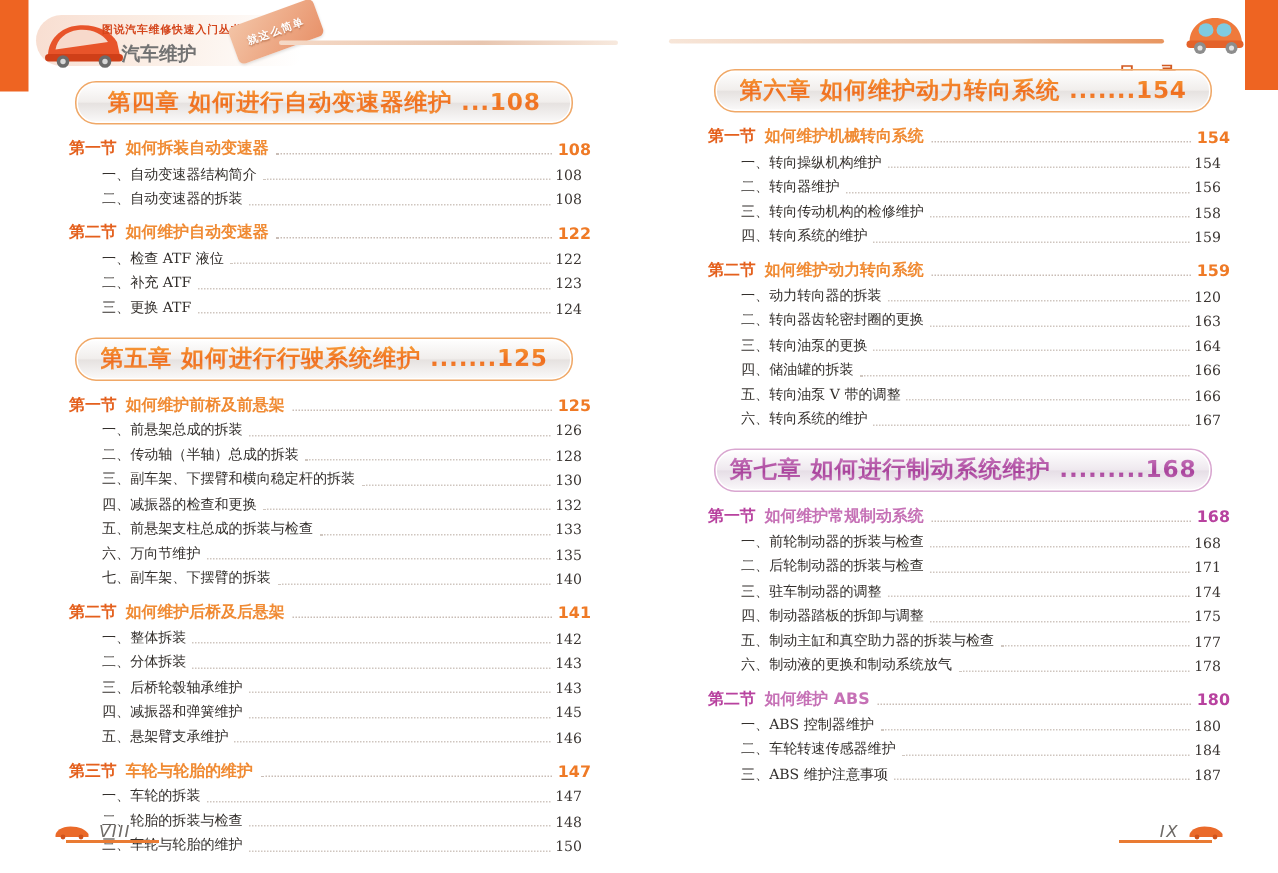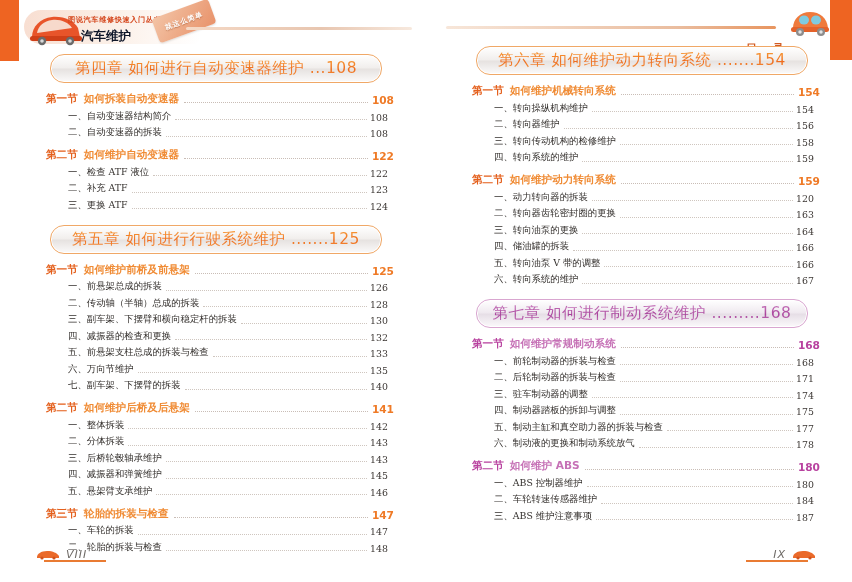--- a/index.html
+++ b/index.html
@@ -35,21 +35,21 @@
     position: absolute; left: 4px; top: 6px; width: 56px; height: 34px;
   }
   .logo-series {
     position: absolute; left: 44px; top: 9px;
     font-size: 7.2px; color: #d4451b; letter-spacing: .6px;
     font-family: "DejaVu Serif","Liberation Serif",serif; font-weight: bold;
     white-space: nowrap;
   }
   .logo-title {
     position: absolute; left: 57px; top: 22px;
-    font-size: 12.5px; color: #0f172a; font-weight: bold;
+    font-size: 12.5px; color: #737373; font-weight: bold;
     font-family: "DejaVu Serif","Liberation Serif",serif;
     white-space: nowrap;
   }
   .logo-tag {
     position: absolute; left: 130px; top: 2px;
     width: 60px; height: 26px;
     background: linear-gradient(140deg,#f3c4a6,#e8926a);
     transform: rotate(-20deg);
     border-radius: 4px;
     box-shadow: 0 1px 2px rgba(0,0,0,.12);
@@ -92,21 +92,21 @@
     background: linear-gradient(180deg,#ffffff 0%,#f1eeec 48%,#e6e2e0 52%,#fbfafa 100%);
     border: 1px solid #f0a867;
     box-shadow: inset 0 0 0 1px #ffffff;
   }
   .chapter.purple {
     background: linear-gradient(180deg,#ffffff 0%,#efe9ef 48%,#e6dee6 52%,#fbf9fb 100%);
     border: 1px solid #d9a6d0;
     box-shadow: inset 0 0 0 1px #ffffff;
   }
   .chapter-text {
-    font-size: 15.5px; font-weight: normal; white-space: nowrap;
+    font-size: 15.5px; font-weight: bold; white-space: nowrap;
     font-family: "DejaVu Sans","Liberation Sans",sans-serif;
     letter-spacing: .5px;
   }
   .chapter.orange .chapter-text {
     background: linear-gradient(180deg,#f8a13a 0%,#ef6c1e 55%,#f6a247 100%);
     -webkit-background-clip: text; background-clip: text; color: #ee7623;
     -webkit-text-fill-color: transparent;
   }
   .chapter.purple .chapter-text {
     background: linear-gradient(180deg,#cb7fc0 0%,#a8429b 55%,#d08ac6 100%);
@@ -329,33 +329,38 @@
           <span class="dots"></span>
           <span class="pg">145</span>
         </div>
         <div class="item">
           <span class="title">五、悬架臂支承维护</span>
           <span class="dots"></span>
           <span class="pg">146</span>
         </div>
         <div class="sec orange">
           <span class="label">第三节</span>
-          <span class="title">轮胎的拆装与检查</span>
+          <span class="title">车轮与轮胎的维护</span>
           <span class="dots"></span>
           <span class="pg">147</span>
         </div>
         <div class="item">
           <span class="title">一、车轮的拆装</span>
           <span class="dots"></span>
           <span class="pg">147</span>
         </div>
         <div class="item">
           <span class="title">二、轮胎的拆装与检查</span>
           <span class="dots"></span>
           <span class="pg">148</span>
+        </div>
+        <div class="item">
+          <span class="title">三、车轮与轮胎的维护</span>
+          <span class="dots"></span>
+          <span class="pg">150</span>
         </div>
       </div>
 
     <div class="footer footer-left">
       <svg class="mini-car" viewBox="0 0 24 11">
         <path d="M1 8 C1 5 5 2 11 2 C17 2 21 4 23 7 L23 9 L1 9 Z" fill="#ea6a2a"></path>
         <circle cx="6" cy="9" r="1.6" fill="#d0531c"></circle>
         <circle cx="18" cy="9" r="1.6" fill="#d0531c"></circle>
       </svg>
       <span class="folio">VIII</span>

